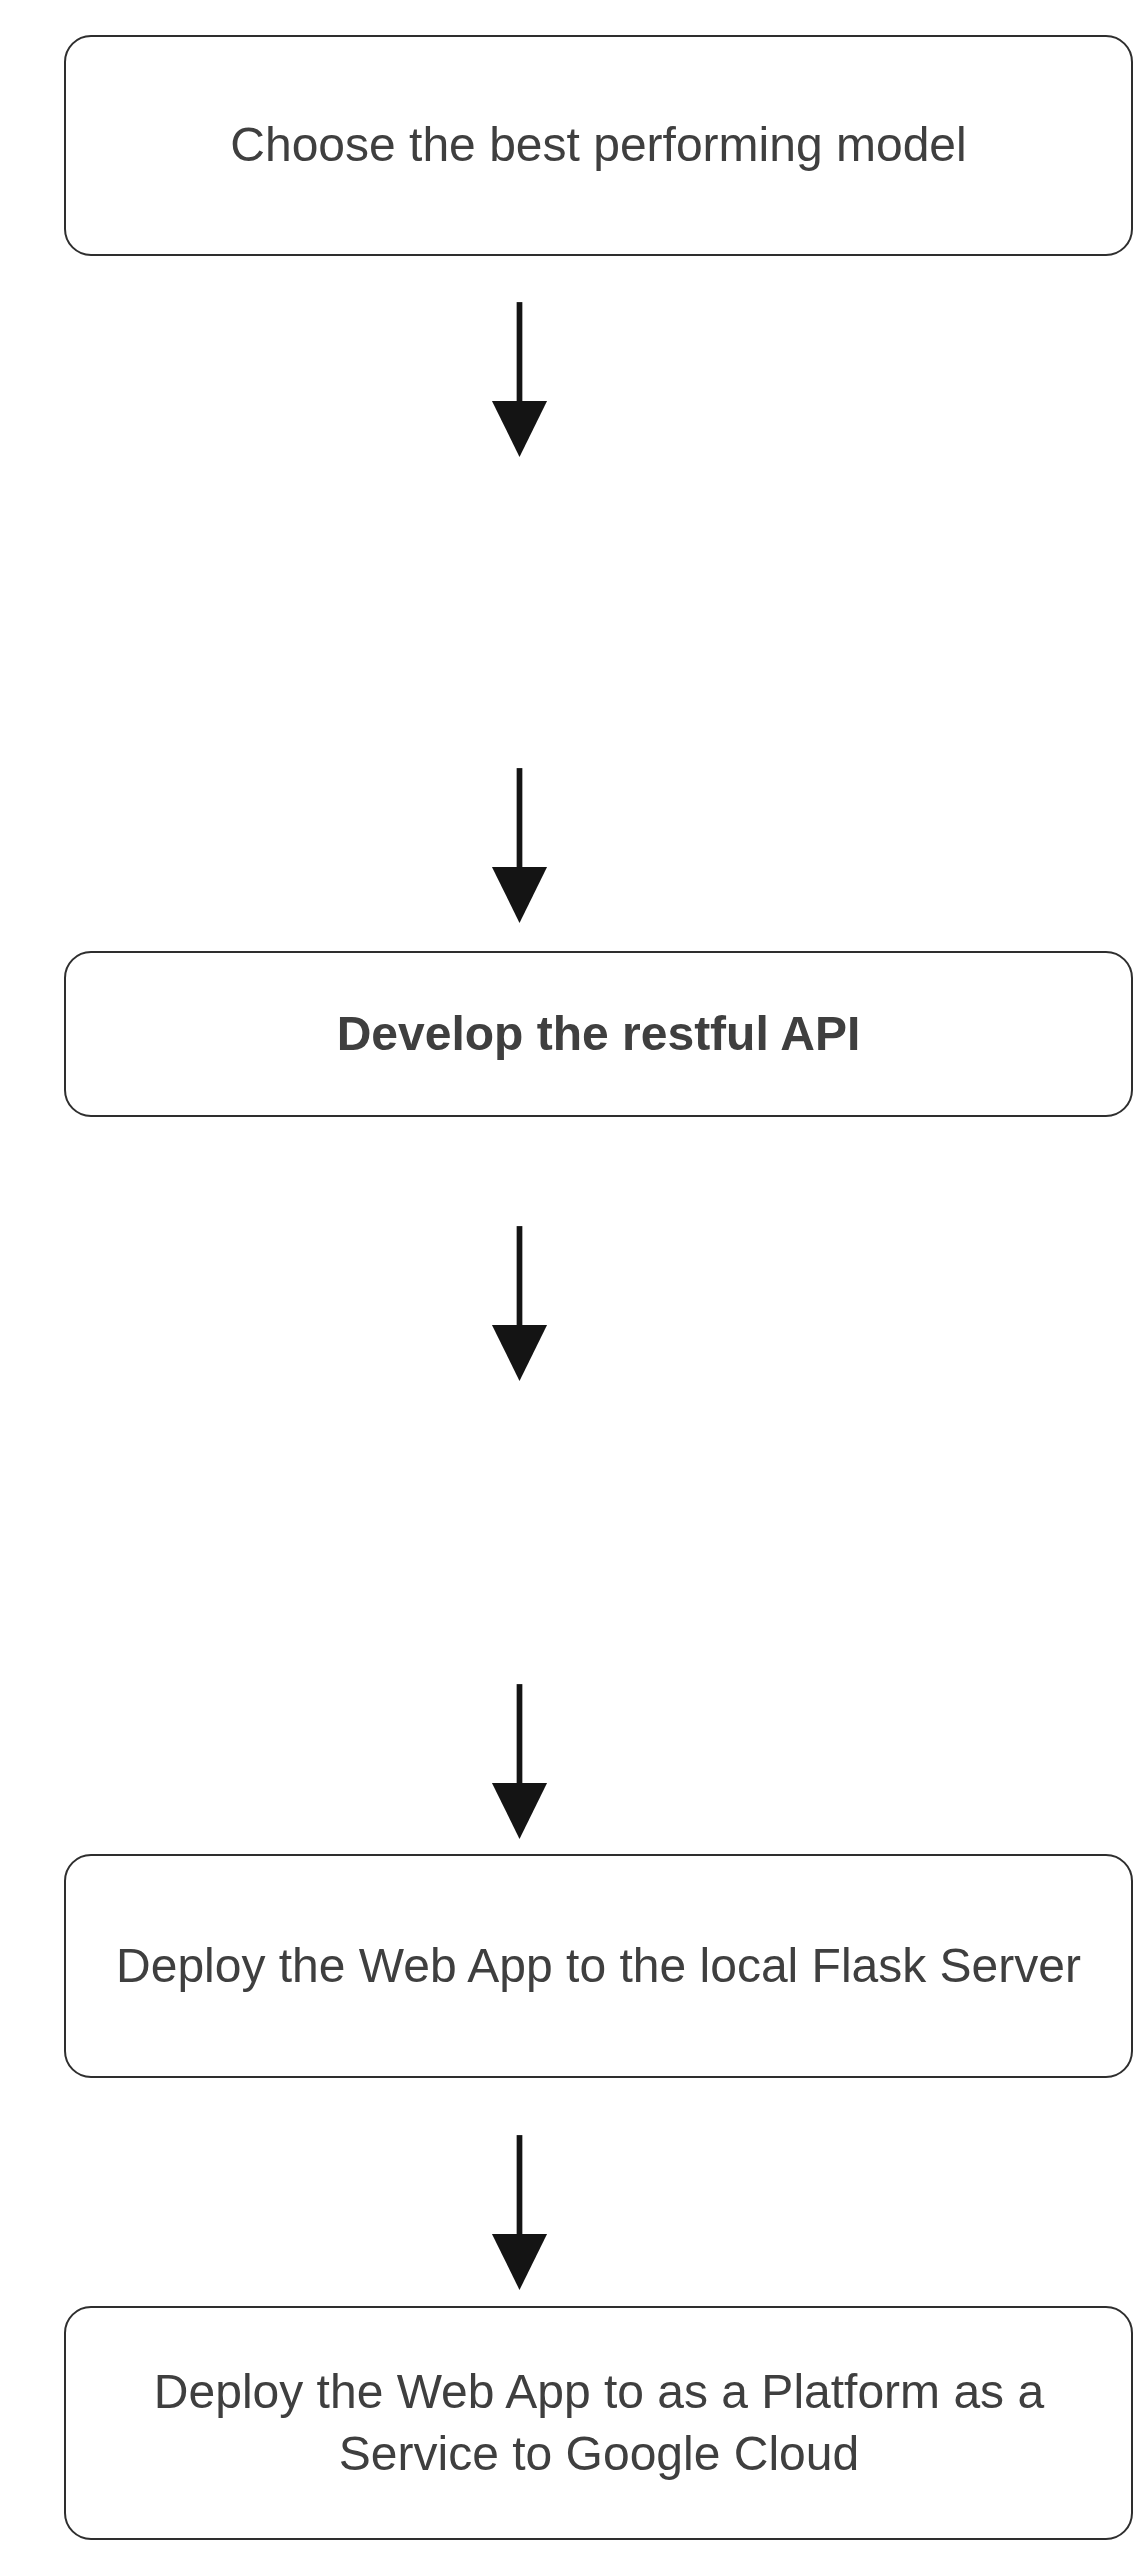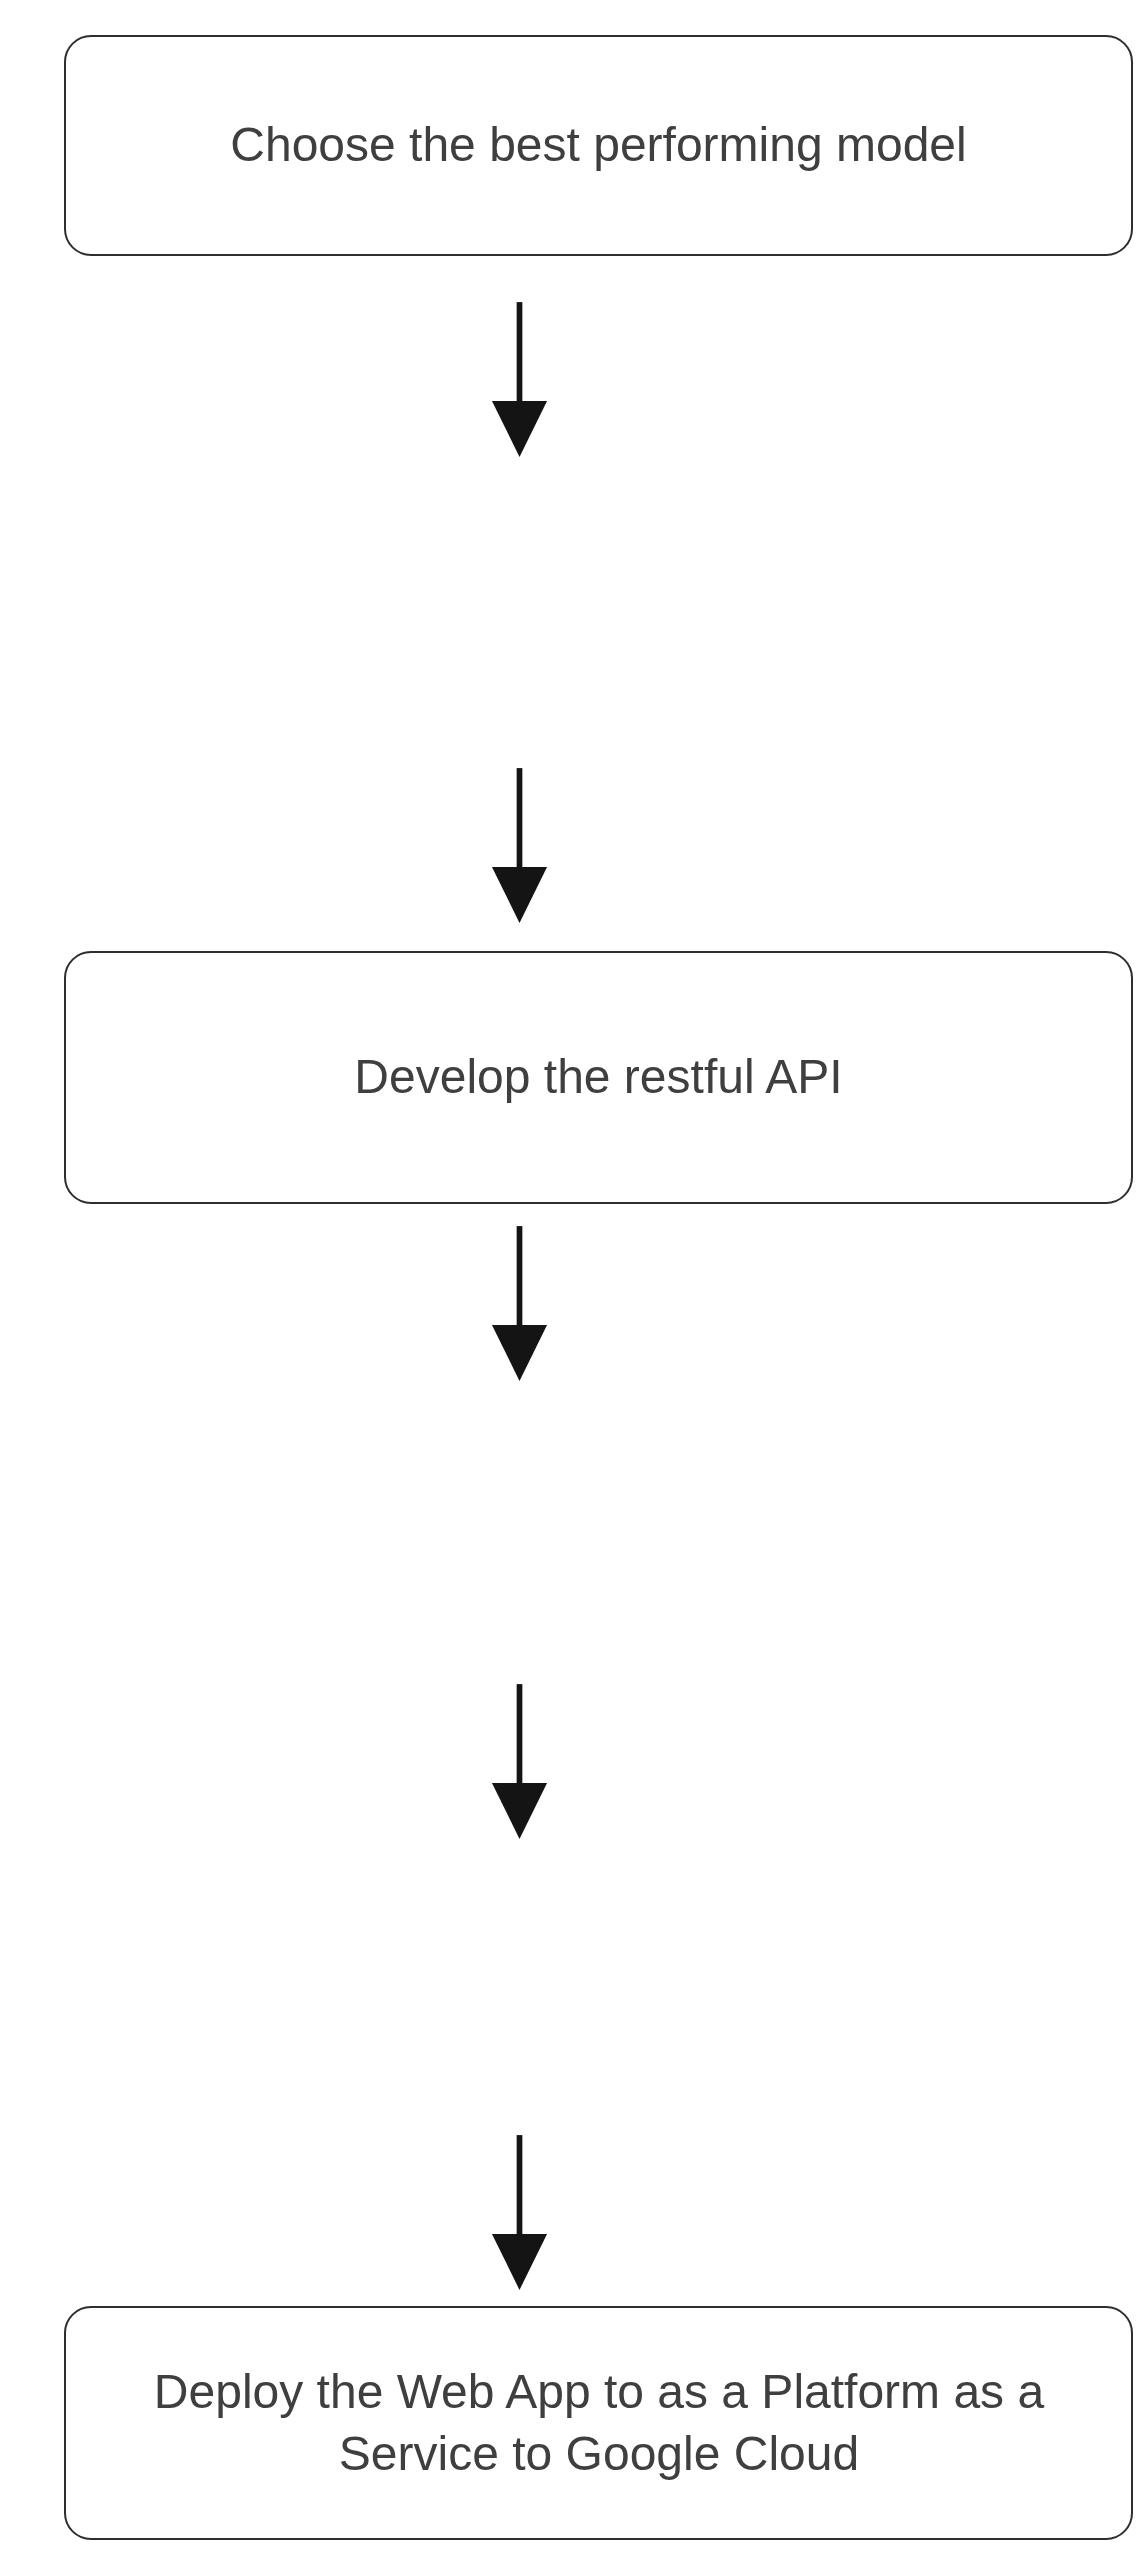--- a/index.html
+++ b/index.html
@@ -32,21 +32,21 @@
     padding: 0 19px;
     font-size: 48px;
     line-height: 1.3;
     color: var(--text-color, #3f3f3f);
   }
   .step .label {
     display: block;
   }
   .b1 { top: 35px;   height: 221px; }
   .b2 { top: 491px;  height: 231px; }
-  .b3 { top: 951px;  height: 253px; }
+  .b3 { top: 951px;  height: 166px; font-weight: bold; }
   .b4 { top: 1409px; height: 229px; }
   .b5 { top: 1854px; height: 224px; }
   .b6 { top: 2306px; height: 234px; padding-left: 20px; }
   .b6 .label { max-width: 954px; margin: 0 auto; }
 
   .connector {
     position: absolute;
     left: 467px;
     width: 57px;
     height: 156px;
@@ -95,20 +95,23 @@
   </div>
 
 
   <div class="connector a4">
     <svg viewBox="0 0 60 164" xmlns="http://www.w3.org/2000/svg">
       <rect x="27" y="0" width="6" height="110" fill="currentColor"></rect>
       <polygon points="1,104 59,104 30,163" fill="currentColor"></polygon>
     </svg>
   </div>
 
+  <div class="step b5">
+    <span class="label">Deploy the Web App to the local Flask Server</span>
+  </div>
 
   <div class="connector a5">
     <svg viewBox="0 0 60 164" xmlns="http://www.w3.org/2000/svg">
       <rect x="27" y="0" width="6" height="110" fill="currentColor"></rect>
       <polygon points="1,104 59,104 30,163" fill="currentColor"></polygon>
     </svg>
   </div>
 
   <div class="step b6">
     <span class="label">Deploy the Web App to as a Platform as a Service to Google Cloud</span>

